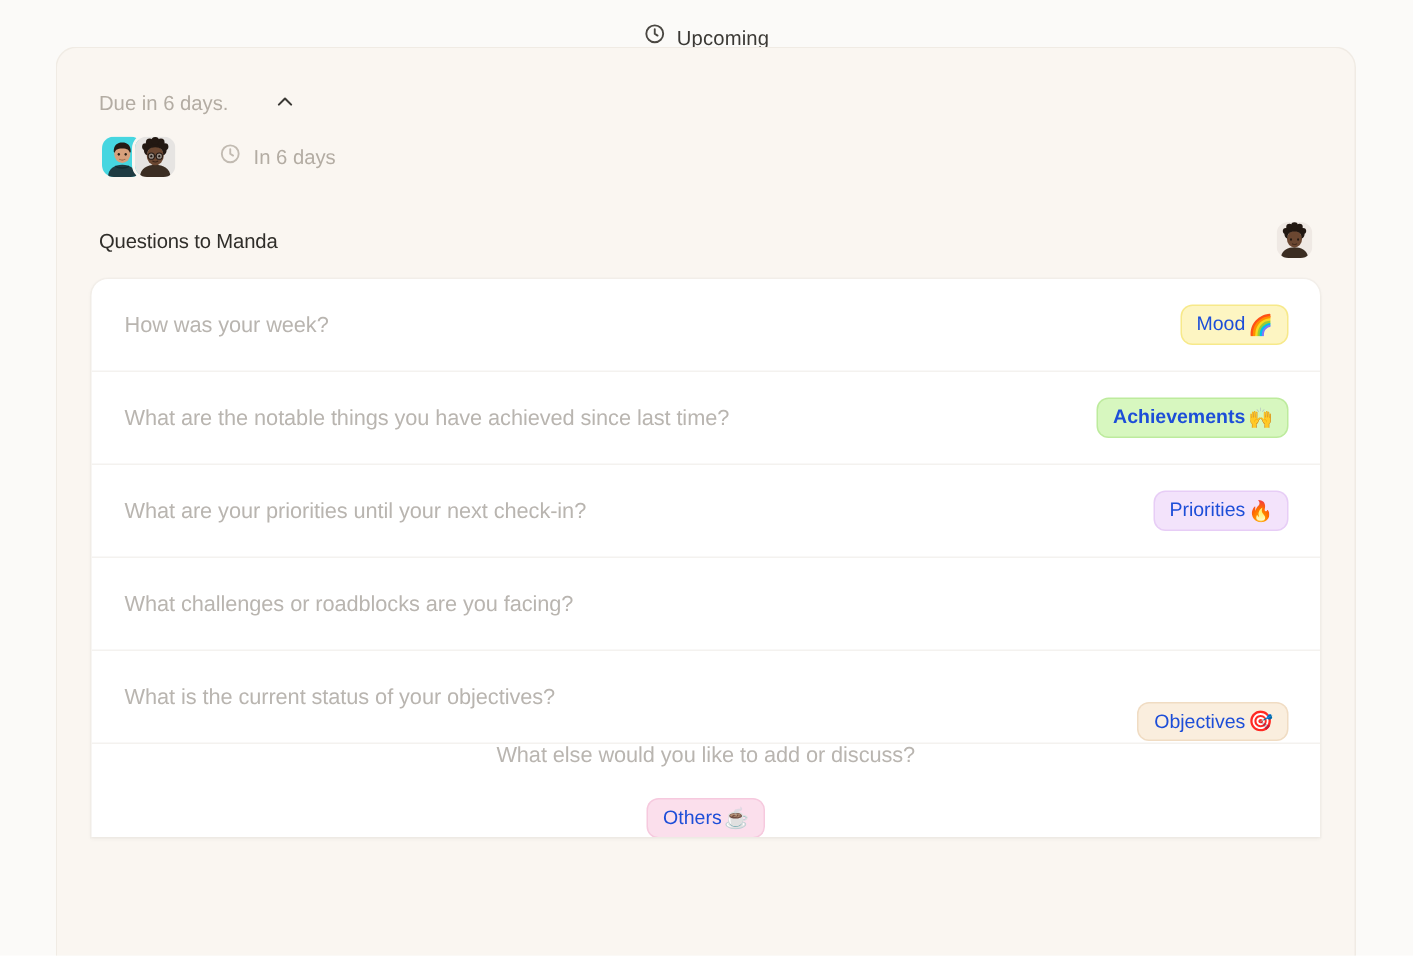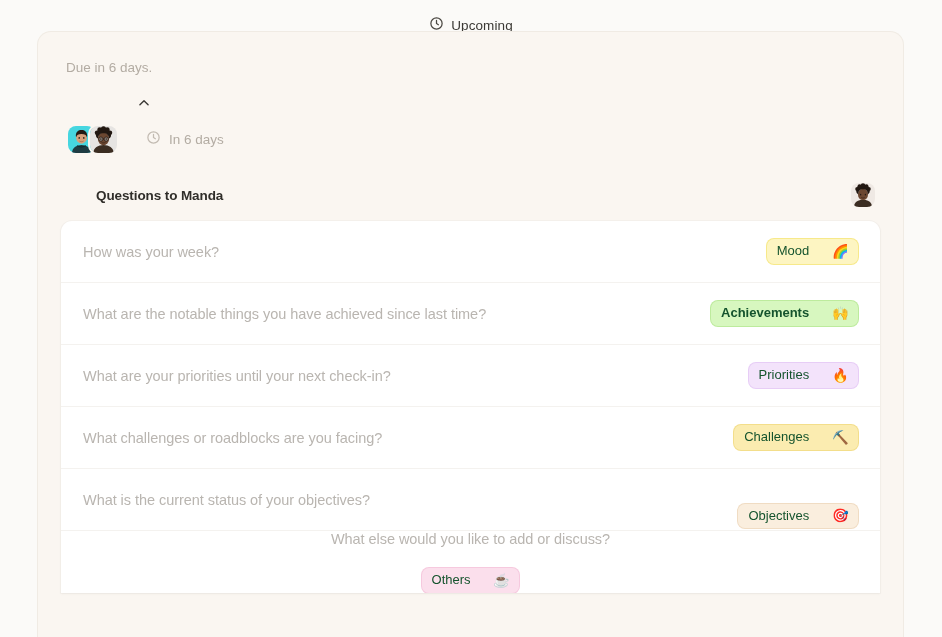--- a/index.html
+++ b/index.html
@@ -62,23 +62,22 @@
   .card-title {
     font-size: 19px;
     font-weight: bold;
     color: #302e2a;
     letter-spacing: -.2px;
     line-height: 1.2;
   }
   .due-wrap {
     display: flex;
     align-items: flex-end;
-    gap: 20px;
+    gap: 30px;
     padding-top: 3px;
-    flex-direction: column;
   }
   .due-text {
     font-size: 13.5px;
     color: #b3aca3;
   }
   .chev-btn {
     width: 16px; height: 16px;
     display: flex; align-items: center; justify-content: center;
     cursor: pointer;
   }
@@ -116,24 +115,23 @@
   .sec-head {
     display: flex;
     align-items: center;
     justify-content: space-between;
     padding: 0 28px;
     margin-top: 26px;
     height: 28px;
   }
   .sec-title {
     font-size: 13.5px;
-    font-weight: bold;
+    font-weight: normal;
     color: #302e2a;
     letter-spacing: -.1px;
-    margin-left: 30px;
   }
   .sec-av {
     width: 24px; height: 24px;
     border-radius: 8px;
     overflow: hidden;
     flex: none;
   }
 
   
   .list {
@@ -154,23 +152,23 @@
   }
   .row:last-child { border-bottom: none; flex-direction: column; }
   .q-text {
     font-size: 14.5px;
     color: #b9b5b0;
     letter-spacing: -.05px;
   }
   .tag {
     display: inline-flex;
     align-items: center;
-    gap: 23px;
+    gap: 2px;
     font-size: 13px;
-    color: #14532d;
+    color: #1d4ed8;
     padding: 5px 9px 5px 10px;
     border-radius: 7px;
     white-space: nowrap;
     cursor: pointer;
     line-height: 1.15;
   }
   .tag .emo { font-size: 13.5px; line-height: 1; }
 </style>
 </head>
 <body>
@@ -295,24 +293,20 @@
     <div class="row">
       <span class="q-text">What are your priorities until your next check-in?</span>
       <span class="tag" style="background: rgb(243, 227, 251); box-shadow: rgb(231, 205, 246) 0px 0px 0px 1px;">
         <span>Priorities</span>
         <span class="emo">🔥</span>
       </span>
     </div>
 
     <div class="row">
       <span class="q-text">What challenges or roadblocks are you facing?</span>
-      <span class="tag" style="background: rgb(251, 236, 176); box-shadow: rgb(243, 222, 139) 0px 0px 0px 1px;">
-        <span>Challenges</span>
-        <span class="emo">⛏️</span>
-      </span>
     </div>
 
     <div class="row">
       <span class="q-text">What is the current status of your objectives?</span>
       <span class="tag" style="background: rgb(250, 238, 222); box-shadow: rgb(240, 220, 195) 0px 0px 0px 1px; margin-top: 33px;">
         <span>Objectives</span>
         <span class="emo">🎯</span>
       </span>
     </div>
 

